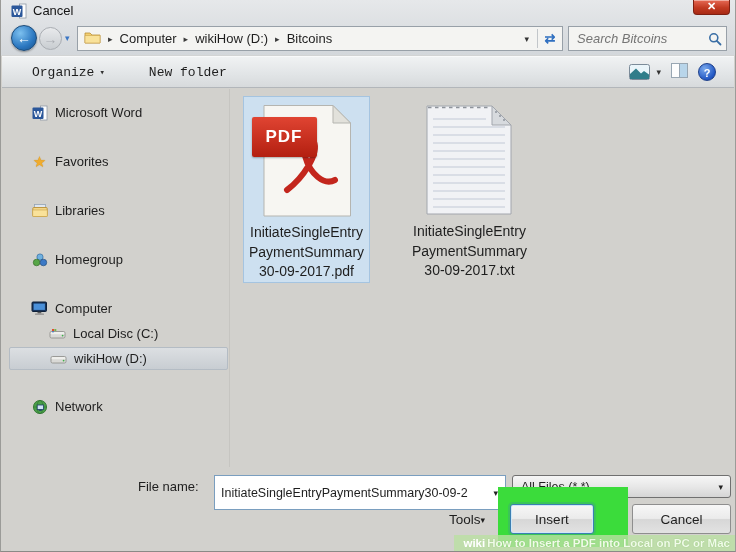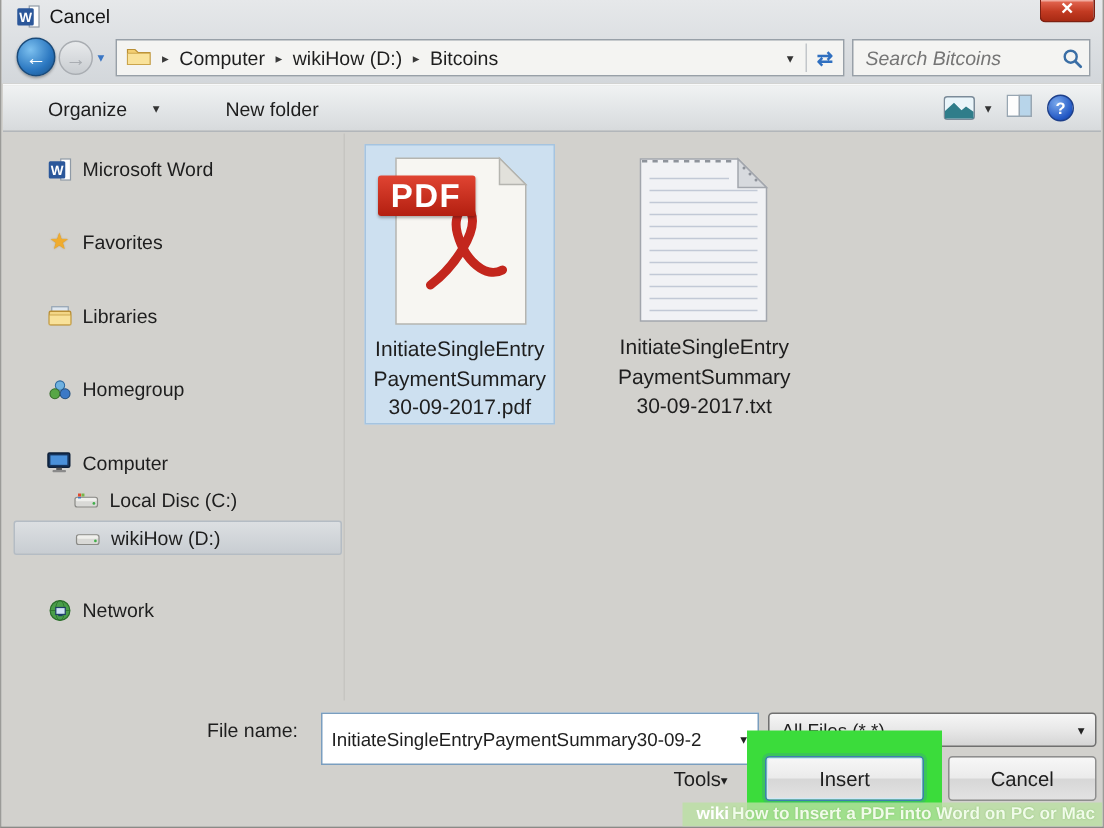--- a/index.html
+++ b/index.html
@@ -61,21 +61,21 @@
   }
   .search-icon { width:22px; display:flex; justify-content:center; }
 
   
   .toolbar {
     position:absolute; top:56px; left:1px; right:1px; height:32px;
     background:linear-gradient(#f0f2f3, #e2e5e7 55%, #d7dadc);
     border-top:1px solid #f8f9fa; border-bottom:1px solid #b2b6ba;
     display:flex; align-items:center; font-size:13px;
   }
-  .tb-btn { display:flex; align-items:center; gap:17px; padding:4px 8px; border-radius:3px; }
+  .tb-btn { display:flex; align-items:center; gap:5px; padding:4px 8px; border-radius:3px;font-family:Liberation Mono, monospace; }
   .tb-organize { margin-left:22px; }
   .tb-newfolder { margin-left:28px; }
   .tb-caret { font-size:9px; color:#333; }
   .tb-right { margin-left:auto; display:flex; align-items:center; gap:10px; padding-right:18px; }
   .help-btn {
     width:18px; height:18px; border-radius:50%;
     background:radial-gradient(circle at 35% 30%, #7aa9ec, #2257c4 70%, #163e92);
     color:#fff; font-size:11px; font-weight:bold; text-align:center; line-height:18px;
     border:1px solid #1d3f8a;
   }
@@ -93,23 +93,23 @@
   .star-glyph { color:#f0ac2e; font-size:15px; line-height:15px; text-shadow:0 0 1px #b97f12; }
 
   .filezone { position:absolute; left:222px; top:0; right:0; height:100%; }
   .file-tile {
     position:absolute; top:7px; width:127px; min-height:176px;
     display:flex; flex-direction:column; align-items:center; padding-top:7px;
   }
   .file-tile.selected { background:#cde0f0; border:1px solid #a5c4e0; }
   .file-icon-wrap { position:relative; width:92px; height:114px; }
   .pdf-banner {
-    position:absolute; left:-9px; top:13px; width:65px; height:27px;
+    position:absolute; left:-9px; top:13px; width:65px; height:40px;
     background:linear-gradient(#e04432,#b31f10);
-    border-radius:2px; color:#fff; font-weight:bold; font-size:22px;
+    border-radius:2px; color:#fff; font-weight:bold; font-size:17px;
     display:flex; align-items:center; justify-content:center; letter-spacing:1px;
     box-shadow:0 1px 2px rgba(0,0,0,.3);
   }
   .file-label {
     margin-top:5px; width:120px; text-align:center; font-size:14px; line-height:1.4;
     word-break:break-all;
   }
 
   
   .footer { position:absolute; left:0; bottom:0; width:100%; height:85px; }
@@ -132,21 +132,21 @@
   .tools { position:absolute; left:448px; top:46px; font-size:13.5px; display:flex; gap:0; align-items:center; }
   .tools .caret { font-size:9px; }
 
   .green-box { position:absolute; left:497px; top:21px; width:130px; height:60px; background:#3bdc3b; z-index:1; }
   .btn {
     position:absolute; top:38px; height:30px; border-radius:3px; font-size:13.5px;
     background:linear-gradient(#f7f7f7,#ebebeb 48%, #d7d7d7 52%, #e2e2e2);
     border:1px solid #8e8e8e; display:flex; align-items:center; justify-content:center;
   }
   .btn-insert {
-    left:509px; width:106px; z-index:2; border:1px solid #3c7fb1;
+    left:509px; width:84px; z-index:2; border:1px solid #3c7fb1;
     box-shadow:0 0 0 1px #cfe8f8 inset, 0 0 0 2px rgba(60,127,177,.25);
   }
   .btn-cancel { left:631px; width:99px; }
 
   .watermark {
     position:absolute; right:0; bottom:0; height:16px; z-index:3;
     display:flex; align-items:center; padding:0 5px 0 9px;
     background:rgba(186,224,162,.8); font-size:11.5px; font-weight:bold; white-space:nowrap;
   }
   .watermark .wiki { color:#ffffff; margin-right:2px; }
@@ -400,17 +400,17 @@
 
     <div class="btn btn-insert">
       <span>Insert</span>
     </div>
     <div class="btn btn-cancel">
       <span>Cancel</span>
     </div>
 
     <div class="watermark">
       <span class="wiki">wiki</span>
-      <span class="rest">How to Insert a PDF into Word on PC or Mac</span>
+      <span class="rest">How to Insert a PDF into Local on PC or Mac</span>
     </div>
   </div>
 
 </div>
 
 </body></html>

